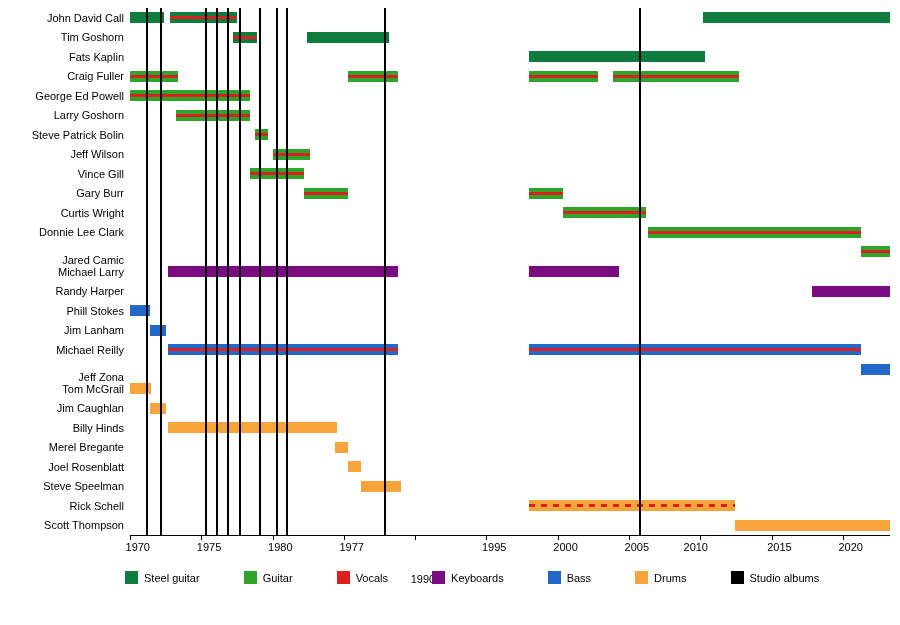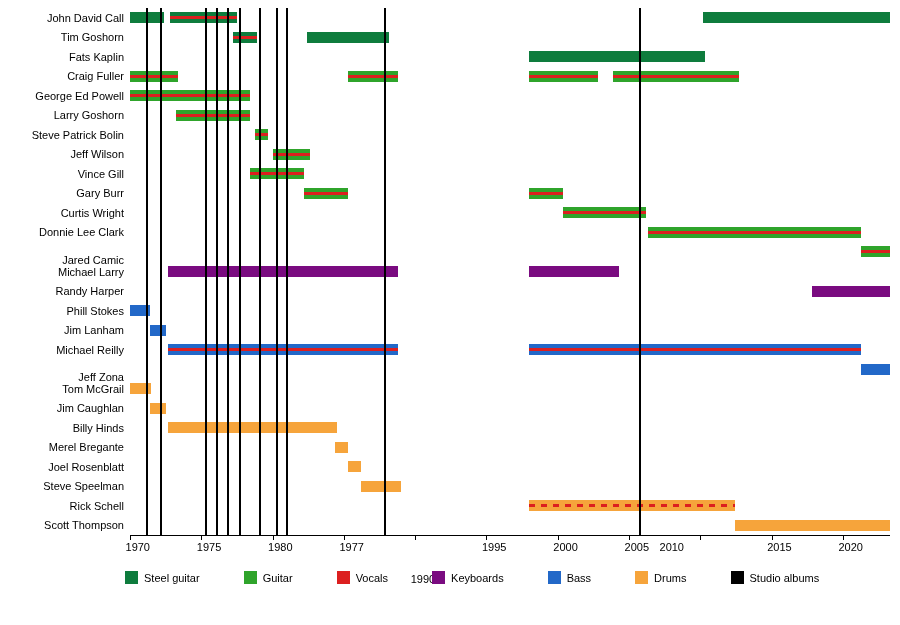--- a/index.html
+++ b/index.html
@@ -154,21 +154,21 @@
       <div class="tick-label" style="left: 323.884px; top: 541px;">1977</div>
       <div class="tick" style="left: 415.178px; top: 536px;"></div>
       <div class="tick-label" style="left: 395.178px; top: 573px;">1990</div>
       <div class="tick" style="left: 486.473px; top: 536px;"></div>
       <div class="tick-label" style="left: 466.473px; top: 541px;">1995</div>
       <div class="tick" style="left: 557.767px; top: 536px;"></div>
       <div class="tick-label" style="left: 537.767px; top: 541px;">2000</div>
       <div class="tick" style="left: 629.062px; top: 536px;"></div>
       <div class="tick-label" style="left: 609.062px; top: 541px;">2005</div>
       <div class="tick" style="left: 700.356px; top: 536px;"></div>
-      <div class="tick-label" style="left: 644px; top: 541px;">2010</div>
+      <div class="tick-label" style="left: 668px; top: 541px;">2010</div>
       <div class="tick" style="left: 771.651px; top: 536px;"></div>
       <div class="tick-label" style="left: 751.651px; top: 541px;">2015</div>
       <div class="tick" style="left: 842.946px; top: 536px;"></div>
       <div class="tick-label" style="left: 822.946px; top: 541px;">2020</div>
     </div>
   <div id="legend">
       <div class="legend-item">
         <div class="legend-swatch" style="background: rgb(14, 124, 61);"></div>
         <div class="legend-label">Steel guitar</div>
       </div>

